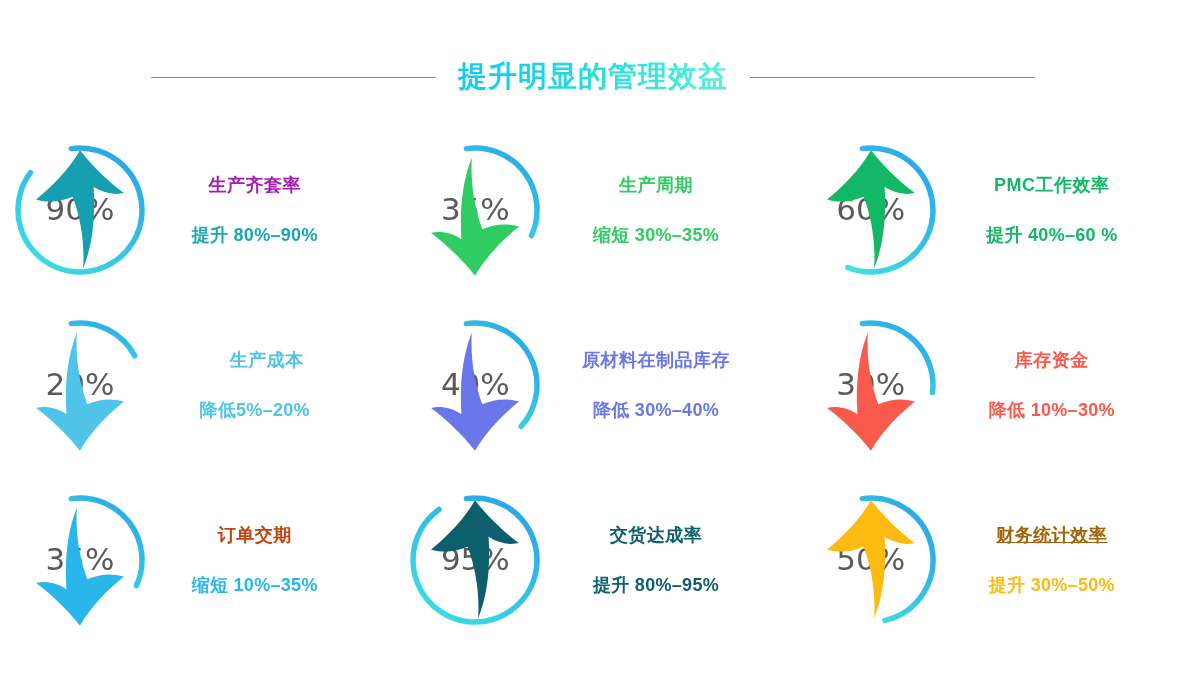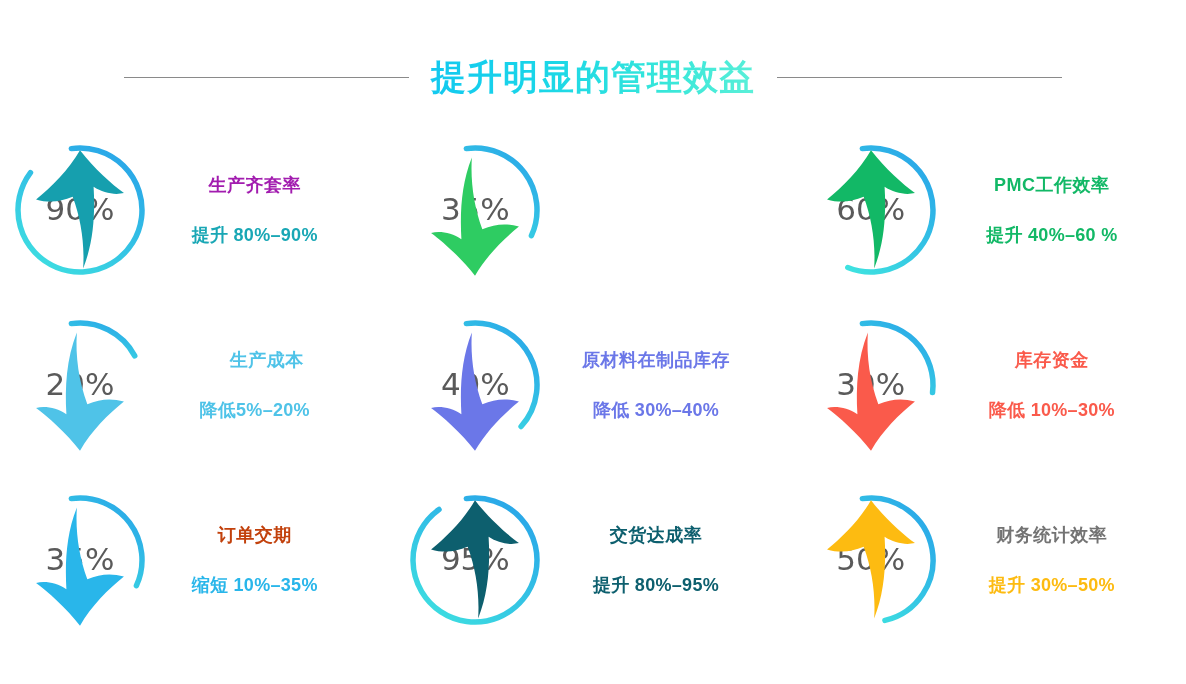--- a/index.html
+++ b/index.html
@@ -28,21 +28,21 @@
     gap: 20px;
   }
   .rule {
     height: 1px;
     background: #8a8a8a;
     flex: 0 0 auto;
   }
   .rule-left  { width: 285px; }
   .rule-right { width: 285px; }
   .page-title {
-    font-size: 35px;
+    font-size: 29px;
     font-weight: bold;
     letter-spacing: 1px;
     white-space: nowrap;
     background: linear-gradient(100deg, #12c8f0 0%, #1ad6e8 35%, #35e6da 70%, #5cf0d8 100%);
     -webkit-background-clip: text;
     background-clip: text;
     color: transparent;
     -webkit-text-fill-color: transparent;
     line-height: 1.1;
     padding: 4px 2px;
@@ -180,20 +180,24 @@
             <path d="M 59.37 6.60 A 62 62 0 0 1 124.42 93.71" fill="none" stroke="url(#ringgrad1)" stroke-width="5.5" stroke-linecap="round"></path>
           </svg>
           <div class="center">
             <div class="value">35%</div>
             <svg class="arrow" viewBox="0 0 22 26">
               <path d="M11 25 C8.4 21.6 4.8 18.4 2.6 16.8 C4.4 16.4 6.6 16.8 8.4 18.0 C8.1 12.8 8.4 7.4 10.4 2.4 C10.1 7.0 10.8 11.8 12.4 16.1 C14.8 15.1 17.0 14.9 19.4 15.6 C16.4 18.0 13.2 21.2 11 25 Z" fill="#2ecc62"></path>
             </svg>
           </div>
         </div>
       </div>
+      <div class="texts">
+        <div class="metric-label" style="color: rgb(46, 204, 98);">生产周期</div>
+        <div class="metric-sub" style="color: rgb(46, 204, 98);">缩短 30%–35%</div>
+      </div>
     </div>
     <div class="cell col3">
       <div class="gauge-wrap">
         <div class="gauge">
           <svg viewBox="0 0 136 136">
             <defs>
               <linearGradient id="ringgrad2" x1="0%" y1="100%" x2="70%" y2="0%">
                 <stop offset="0%" stop-color="#3fe3e0"></stop>
                 <stop offset="100%" stop-color="#2aa8e8"></stop>
               </linearGradient>
@@ -352,17 +356,17 @@
           </svg>
           <div class="center">
             <div class="value">50%</div>
             <svg class="arrow" viewBox="0 0 22 26">
               <path d="M11 1 C13.6 4.4 17.2 7.6 19.4 9.2 C17.6 9.6 15.4 9.2 13.6 8.0 C13.9 13.2 13.6 18.6 11.6 23.6 C11.9 19.0 11.2 14.2 9.6 9.9 C7.2 10.9 5.0 11.1 2.6 10.4 C5.6 8.0 8.8 4.8 11 1 Z" fill="#fdbb11"></path>
             </svg>
           </div>
         </div>
       </div>
       <div class="texts">
-        <div class="metric-label" style="color: #737373;">财务统计效率</div>
+        <div class="metric-label" style="color: #a16207; text-decoration: underline;">财务统计效率</div>
         <div class="metric-sub" style="color: rgb(253, 187, 17);">提升 30%–50%</div>
       </div>
     </div>
   </div>
 
 </body></html>

